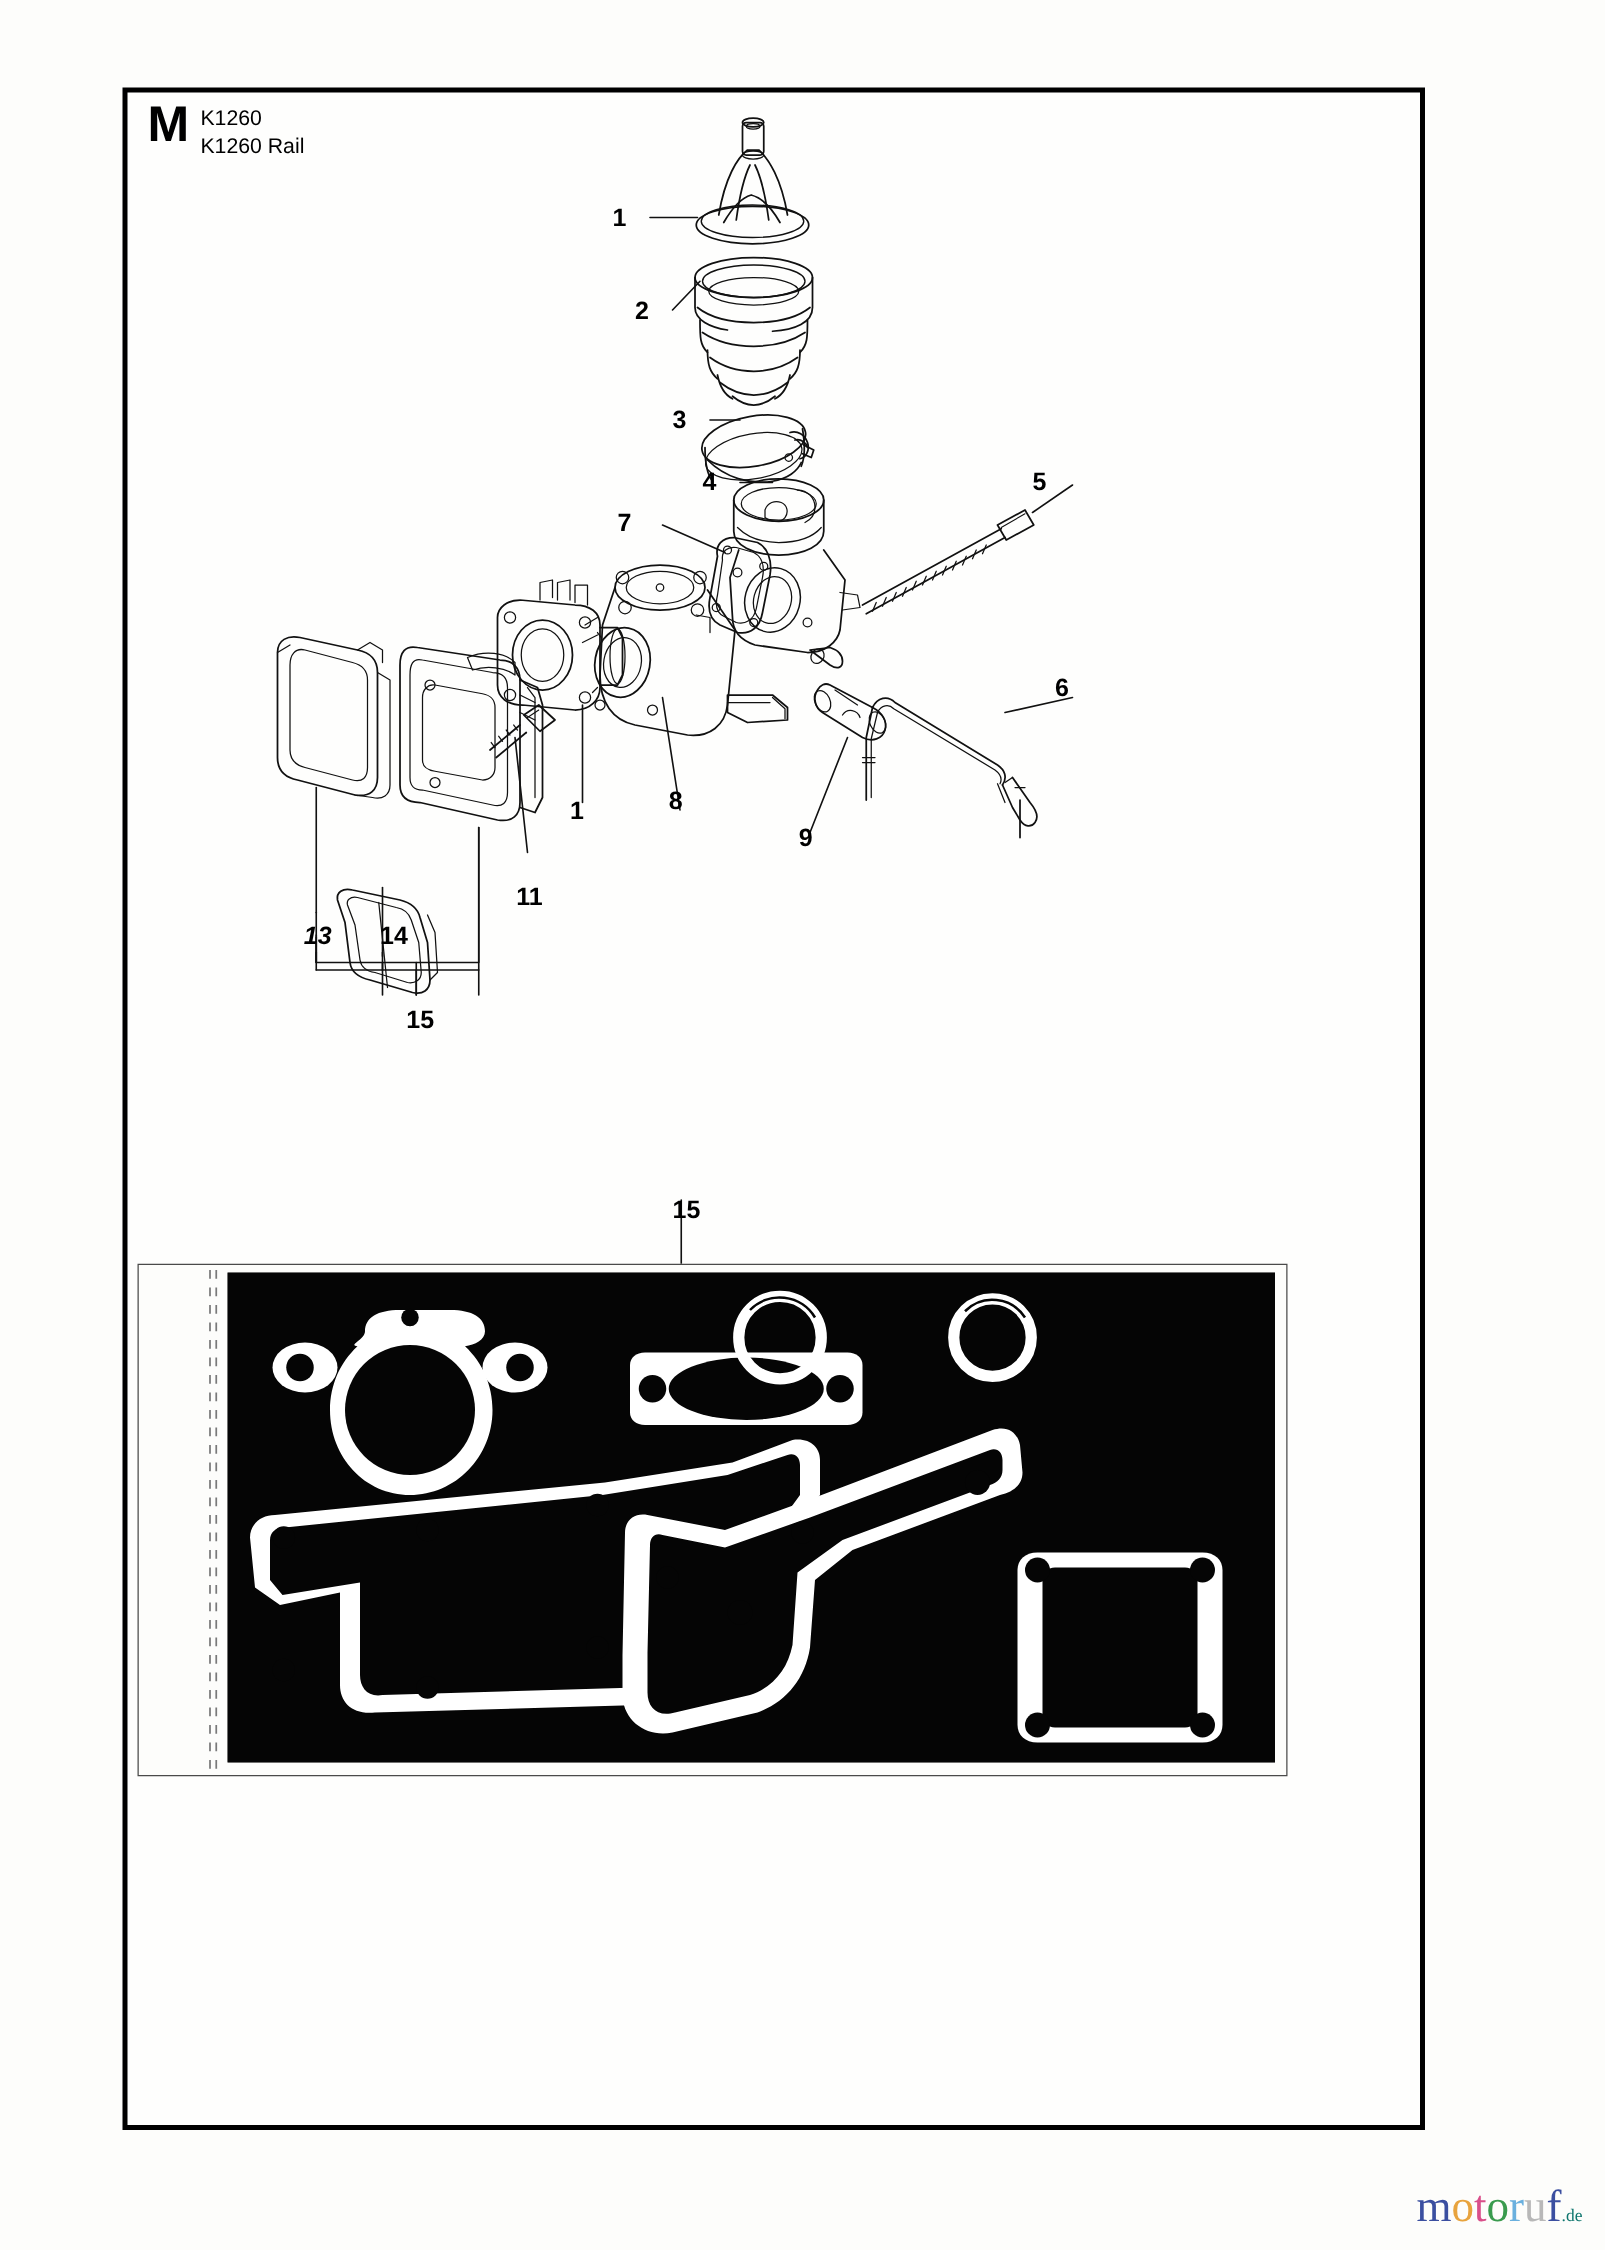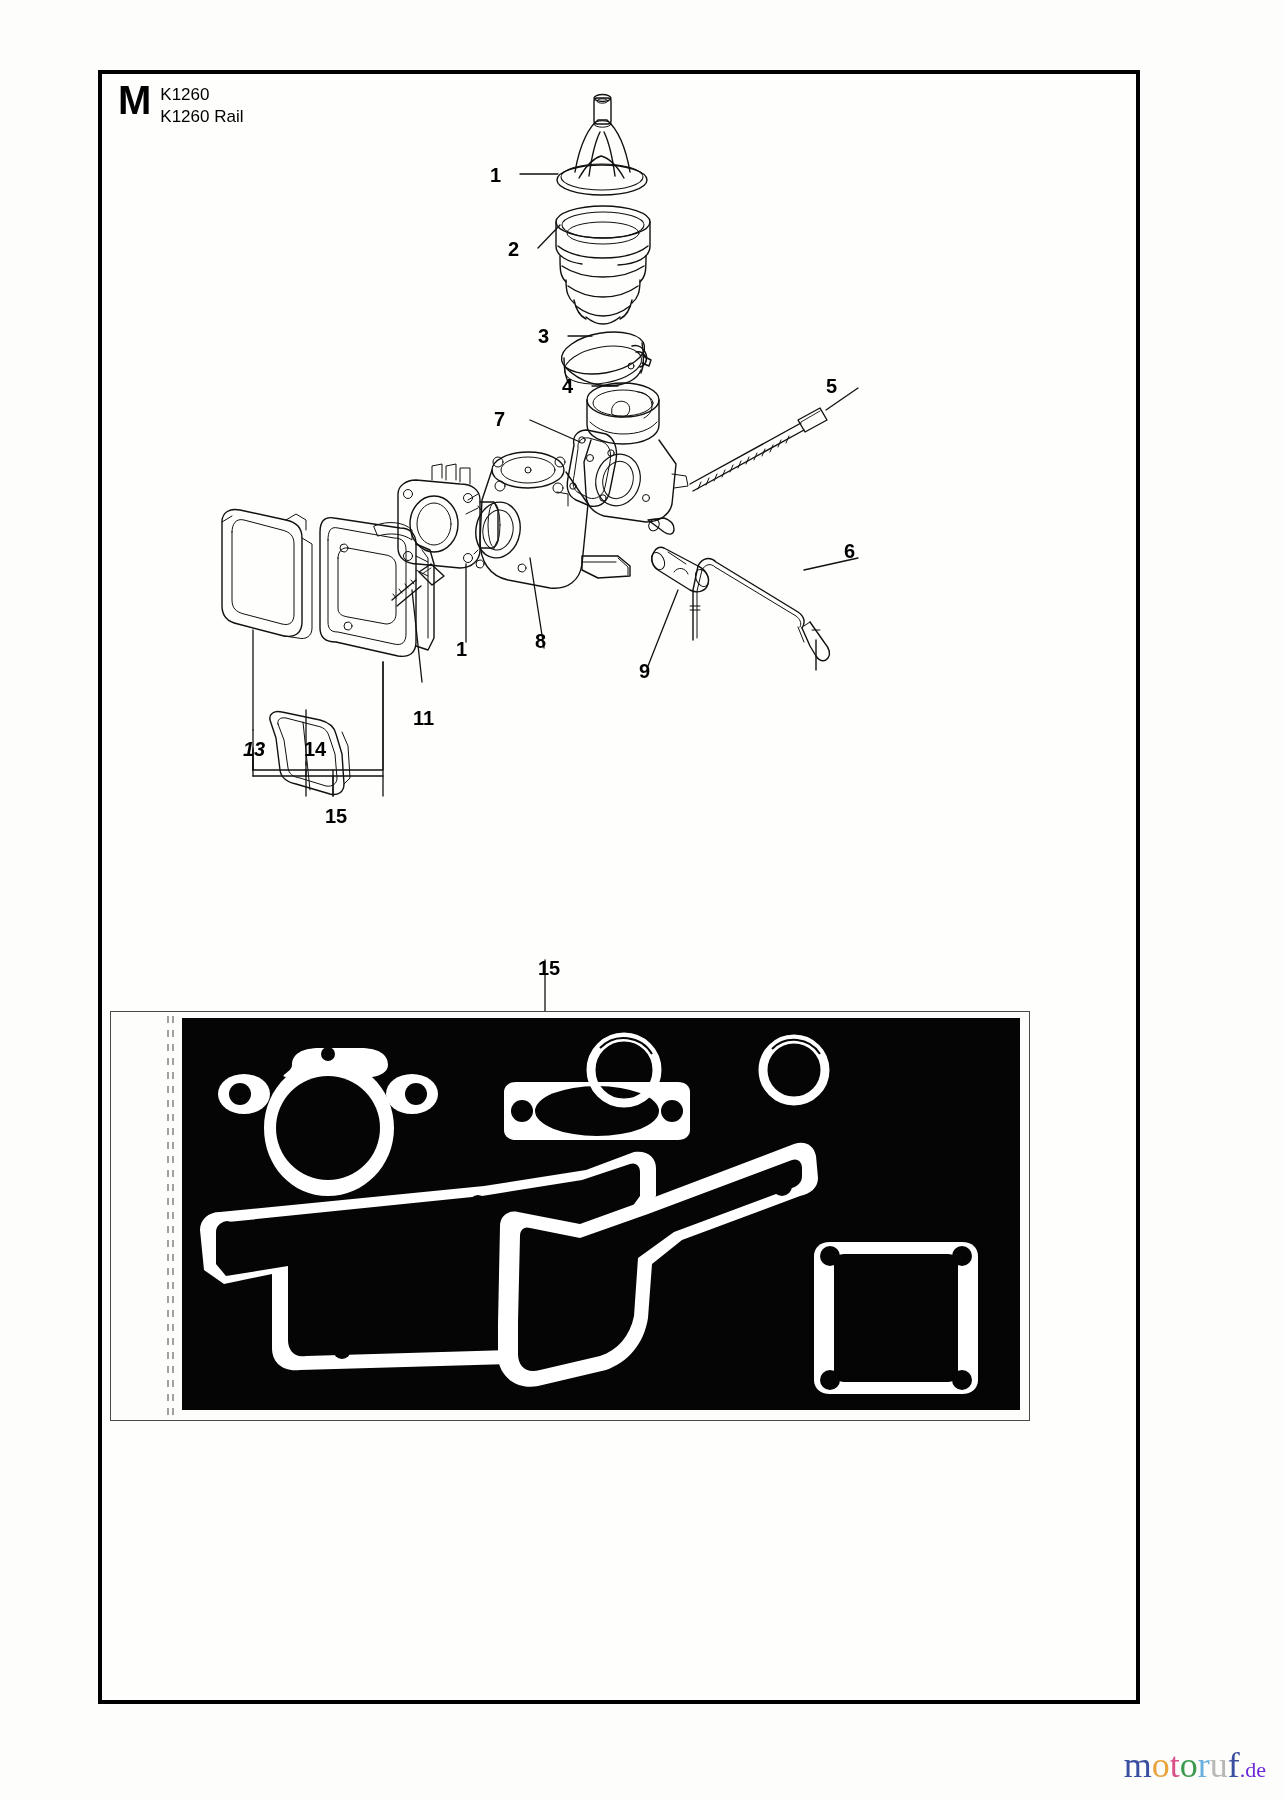--- a/index.html
+++ b/index.html
@@ -51,21 +51,21 @@
     position:absolute; left:182px; top:1018px; width:838px; height:392px;
     background:#050505; overflow:hidden;
   }
   .logo {
     position:absolute; right:18px; top:1744px;
     font-family:"Liberation Serif", serif;
     font-size:36px; letter-spacing:0px;
   }
   .logo .l1{color:#3b4fa0;} .logo .l2{color:#e8a33d;} .logo .l3{color:#d94f8a;}
   .logo .l4{color:#3a9b4e;} .logo .l5{color:#6ab0de;} .logo .l6{color:#b8b8b8;}
-  .logo .l7{color:#3b4fa0;} .logo .de{color:#6d28d9; font-size:22px;}
+  .logo .l7{color:#3b4fa0;} .logo .de{color:#0f766e; font-size:14px;}
 </style>
 </head>
 <body>
 
 <div id="page">
 
   <div class="frame"></div>
 
   <div class="hdr">
     <div class="letter">M</div>

